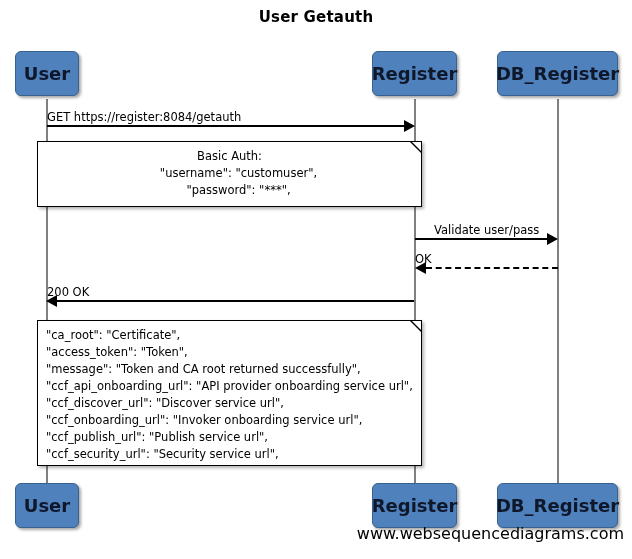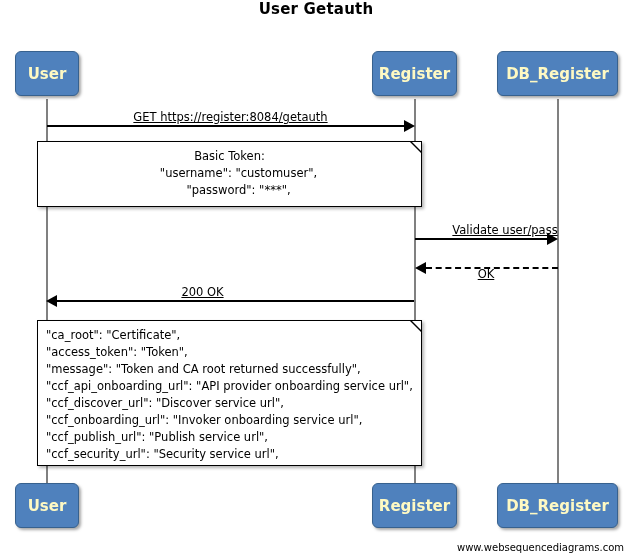--- a/index.html
+++ b/index.html
@@ -18,37 +18,37 @@
   #canvas {
     position: absolute;
     left: 0; top: 0;
     width: 632px;
     height: 559px;
   }
   
   .diagram-title {
     position: absolute;
     left: 0;
-    top: 0;
+    top: 8px;
     width: 632px;
     text-align: center;
     font-size: 15px;
     font-weight: bold;
     letter-spacing: 0.2px;
     color: #000;
   }
   
   .participant {
     position: absolute;
     box-sizing: border-box;
     background: #4f81bd;
     border: 1px solid #37618e;
     border-radius: 6px;
-    color: #fef9c3;
-    font-size: 15px;
+    color: #0f172a;
+    font-size: 18px;
     font-weight: bold;
     display: flex;
     align-items: center;
     justify-content: center;
     box-shadow: 2px 2px 3px rgba(0,0,0,0.35);
     white-space: nowrap;
   }
   
   .lifeline {
     position: absolute;
@@ -78,22 +78,20 @@
     border-left: 11px solid #000000;
   }
   .arrow-left {
     border-right: 11px solid #000000;
   }
   .msg-label {
     position: absolute;
     font-size: 11.5px;
     color: #000;
     white-space: nowrap;
-    text-align: center;
-    text-decoration: underline;
   }
   
   .note {
     position: absolute;
     box-sizing: border-box;
     background: #ffffff;
     border: 1.5px solid #000000;
     box-shadow: 2px 2px 3px rgba(0,0,0,0.30);
     font-size: 11.5px;
     line-height: 17px;
@@ -113,22 +111,22 @@
   }
   .note-line {
     white-space: pre;
   }
   .note-centered { text-align: center; }
   .note-indent { padding-left: 18px; }
   
   .footer {
     position: absolute;
     right: 8px;
-    bottom: 6px;
-    font-size: 10px;
+    bottom: 16px;
+    font-size: 16px;
     color: #000;
     white-space: nowrap;
   }
 </style>
 </head>
 <body>
 
 <div id="canvas">
 
   <div class="diagram-title">User Getauth</div>
@@ -146,30 +144,30 @@
   <div class="participant" style="left:497px; top:51px; width:121px; height:45px;">
     <span>DB_Register</span>
   </div>
 
   <div class="msg-label" style="left:47px; top:110px; width:367px;">GET https://register:8084/getauth</div>
   <div class="msg msg-solid" style="left:47px; top:125px; width:357px;"></div>
   <div class="arrowhead arrow-right" style="left:404px; top:120px;"></div>
 
   <div class="note" style="left:37px; top:141px; width:385px; height:66px;">
     <div class="fold"></div>
-    <div class="note-line note-centered">Basic Token:</div>
+    <div class="note-line note-centered">Basic Auth:</div>
     <div class="note-line note-centered note-indent">"username": "customuser",</div>
     <div class="note-line note-centered note-indent">"password": "***",</div>
   </div>
 
   <div class="msg-label" style="left:415px; top:223px; width:142px;margin-left:19px;">Validate user/pass</div>
   <div class="msg msg-solid" style="left:415px; top:238px; width:132px;"></div>
   <div class="arrowhead arrow-right" style="left:547px; top:233px;"></div>
 
-  <div class="msg-label" style="left:415px; top:252px; width:142px;margin-top:15px;">OK</div>
+  <div class="msg-label" style="left:415px; top:252px; width:142px;">OK</div>
   <div class="msg msg-dashed" style="left:426px; top:267px; width:132px;"></div>
   <div class="arrowhead arrow-left" style="left:415px; top:262px;"></div>
 
   <div class="msg-label" style="left:47px; top:285px; width:311px;">200 OK</div>
   <div class="msg msg-solid" style="left:57px; top:300px; width:357px;"></div>
   <div class="arrowhead arrow-left" style="left:46px; top:295px;"></div>
 
   <div class="note" style="left:37px; top:320px; width:385px; height:146px;">
     <div class="fold"></div>
     <div class="note-line">"ca_root": "Certificate",</div>

